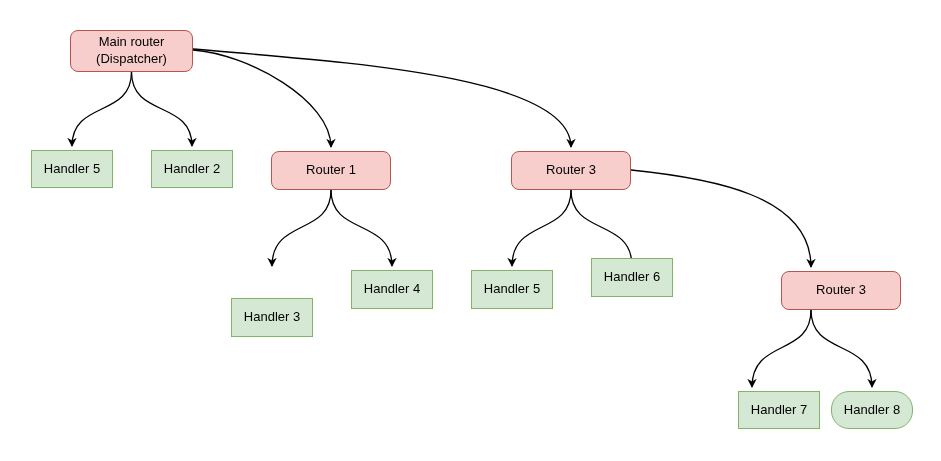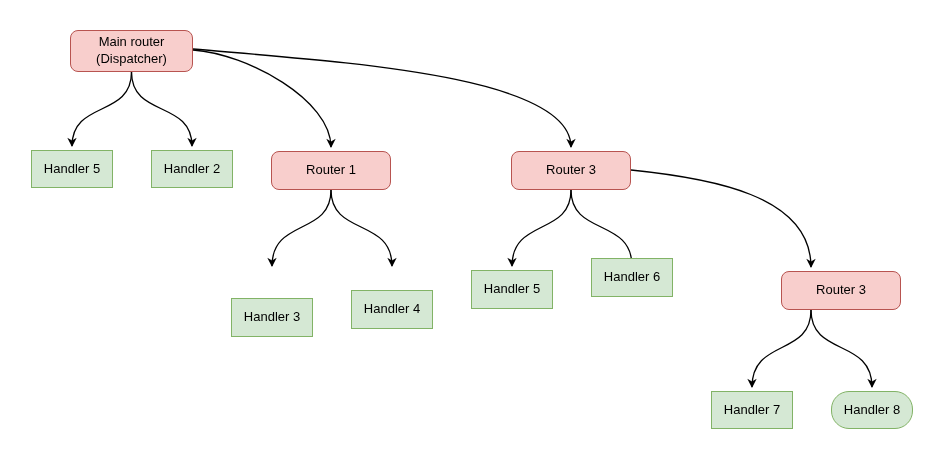--- a/index.html
+++ b/index.html
@@ -46,25 +46,25 @@
     background: var(--handler-fill, #d5e8d4);
     border: 1.3px solid var(--handler-border, #82b366);
   }
   
   #node-main { left: 70px;  top: 30px;  width: 123px; height: 42px; }
   #node-h1   { left: 31px;  top: 150px; width: 82px;  height: 38px; }
   #node-h2   { left: 151px; top: 150px; width: 82px;  height: 38px; }
   #node-r1   { left: 271px; top: 151px; width: 120px; height: 39px; }
   #node-r2   { left: 511px; top: 151px; width: 120px; height: 39px; }
   #node-h3   { left: 231px; top: 270px; width: 82px;  height: 39px; margin-top: 28px; }
-  #node-h4   { left: 351px; top: 270px; width: 82px;  height: 39px; margin-top: 20px; }
+  #node-h4   { left: 351px; top: 270px; width: 82px;  height: 39px; }
   #node-h5   { left: 471px; top: 270px; width: 82px;  height: 39px; }
   #node-h6   { left: 591px; top: 258px; width: 82px;  height: 39px; }
   #node-r3   { left: 781px; top: 271px; width: 120px; height: 39px; }
-  #node-h7   { left: 711px; top: 391px; width: 82px;  height: 38px; }
+  #node-h7   { left: 738px; top: 391px; width: 82px;  height: 38px; }
   #node-h8   { left: 831px; top: 391px; width: 82px;  height: 38px; border-radius: 18px; }
 </style>
 </head>
 <body>
 
 <div id="canvas">
 
   <svg id="edges" viewBox="0 0 941 461" xmlns="http://www.w3.org/2000/svg">
     <defs>
       <marker id="arrow" viewBox="0 0 10 10" refX="8.5" refY="5" markerWidth="8" markerHeight="8" orient="auto">

